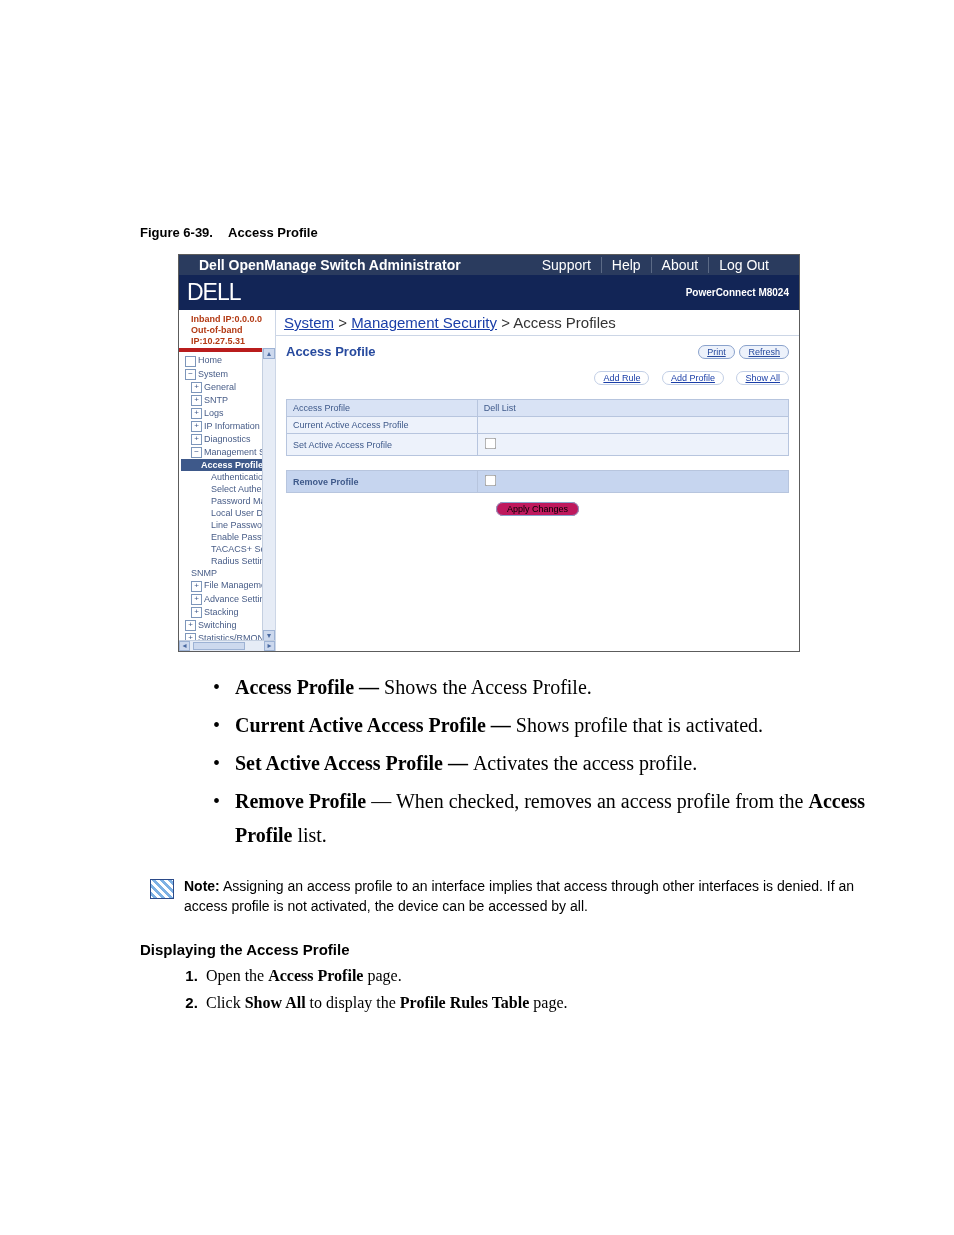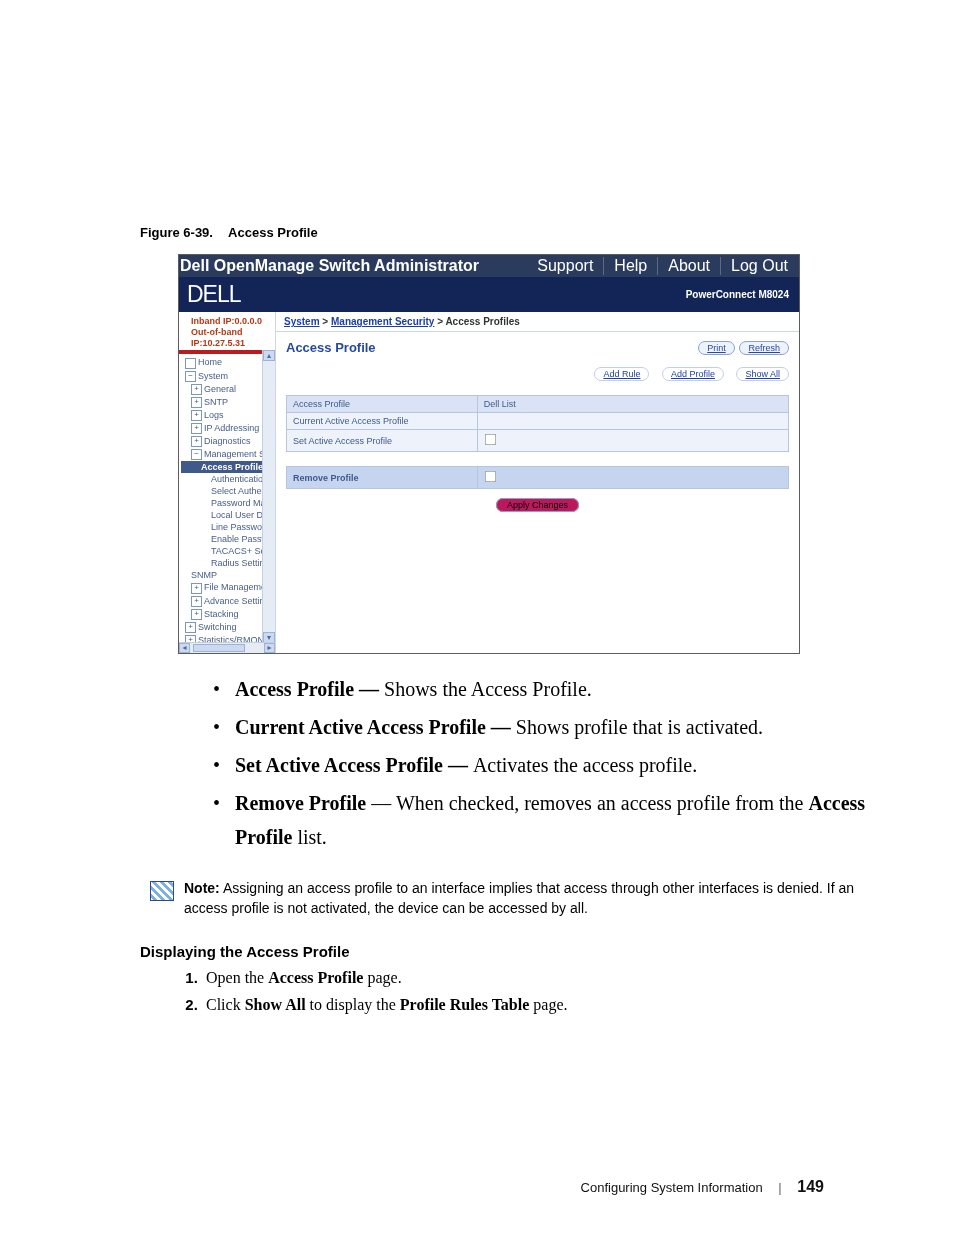--- a/index.html
+++ b/index.html
@@ -27,25 +27,25 @@
     margin-left: 118px;
     border: 1px solid #5c5c5c;
     font-family: Tahoma, Arial, sans-serif;
     font-size: 10px;
     background: #fff;
     user-select: none;
   }
   .shot-titlebar {
     background: #2a3b5e;
     color: #fff;
-    font-size: 16px;
+    font-size: 14px;
     font-weight: bold;
     display: flex;
     justify-content: space-between;
-    padding: 2px 1px;
+    padding: 2px 20px;
   }
   .shot-titlebar .top-links {
     display: flex;
     gap: 0;
   }
   .shot-titlebar .top-links span {
     padding: 0 10px;
     border-left: 1px solid #5b6a86;
     font-weight: normal;
     cursor: pointer;
@@ -159,25 +159,24 @@
   .side-hscroll .thumb {
     position:absolute; left:14px; width:50px; top:1px; bottom:1px;
     background:#cdd9ee; border:1px solid #9db2d4;
   }
 
   .shot-main {
     flex: 1;
     padding: 0;
   }
   .crumbs {
-    font-size: 10px;
+    font-size: 15px;
     padding: 4px 8px;
     border-bottom: 1px solid #ccd6e6;
     color: #333;
-    font-weight: bold;
   }
   .crumbs a { color: #1a3ea8; text-decoration: underline; cursor:pointer; }
 
   .panel {
     padding: 8px 10px 20px 10px;
   }
   .panel-headrow {
     display:flex; justify-content: space-between; align-items:center;
   }
   .panel-title {
@@ -329,21 +328,21 @@
         <div class="ip-block">
           <div>Inband IP:0.0.0.0</div>
           <div>Out-of-band IP:10.27.5.31</div>
         </div>
         <div class="tree" id="tree">
             <div class="tree-item d0"><span class="boxicon"></span><span>Home</span></div>
             <div class="tree-item d0"><span class="boxicon">−</span><span>System</span></div>
             <div class="tree-item d1"><span class="boxicon">+</span><span>General</span></div>
             <div class="tree-item d1"><span class="boxicon">+</span><span>SNTP</span></div>
             <div class="tree-item d1"><span class="boxicon">+</span><span>Logs</span></div>
-            <div class="tree-item d1"><span class="boxicon">+</span><span>IP Addressing</span></div>
+            <div class="tree-item d1"><span class="boxicon">+</span><span>IP Information</span></div>
             <div class="tree-item d1"><span class="boxicon">+</span><span>Diagnostics</span></div>
             <div class="tree-item d1"><span class="boxicon">−</span><span>Management Secur</span></div>
             <div class="tree-item d2 cur"><span>Access Profiles</span></div>
             <div class="tree-item d3"><span>Authentication Pr</span></div>
             <div class="tree-item d3"><span>Select Authentic</span></div>
             <div class="tree-item d3"><span>Password Manag</span></div>
             <div class="tree-item d3"><span>Local User Datab</span></div>
             <div class="tree-item d3"><span>Line Password</span></div>
             <div class="tree-item d3"><span>Enable Password</span></div>
             <div class="tree-item d3"><span>TACACS+ Settin</span></div>
@@ -438,19 +437,14 @@
     </div>
   </div>
 
   <div class="subheading">Displaying the Access Profile</div>
 
   <ol class="num-list">
     <li><span>Open the </span><b>Access Profile</b><span> page.</span></li>
     <li><span>Click </span><b>Show All</b><span> to display the </span><b>Profile Rules Table</b><span> page.</span></li>
   </ol>
 
-  <div class="footer">
-    <span>Configuring System Information</span>
-    <span class="sep">|</span>
-    <span class="pn">149</span>
-  </div>
 
 </div>
 
 </body></html>

